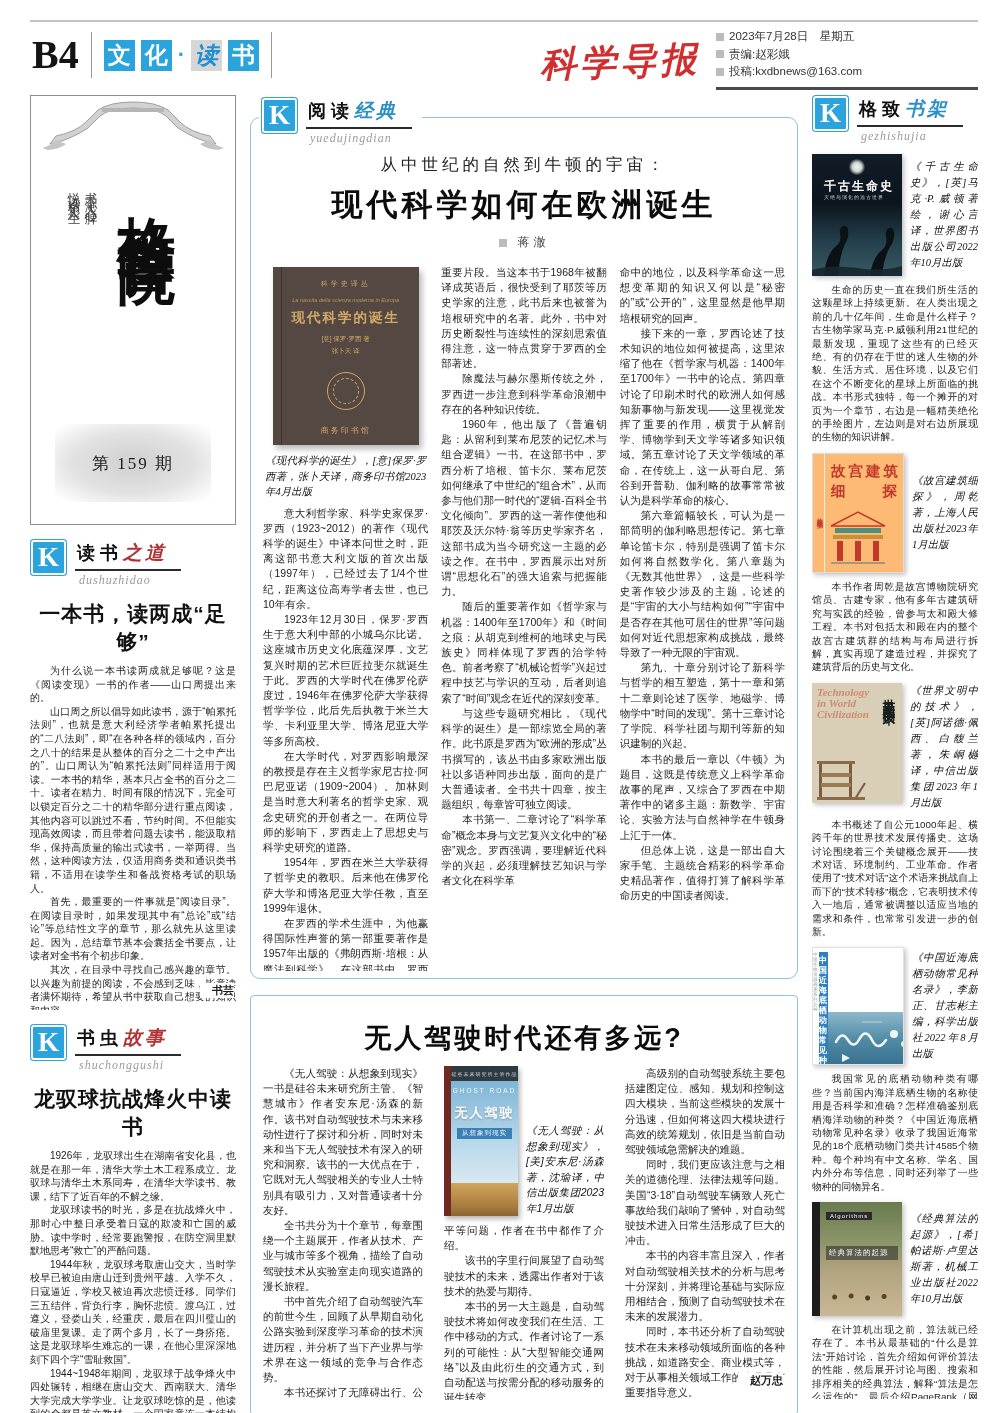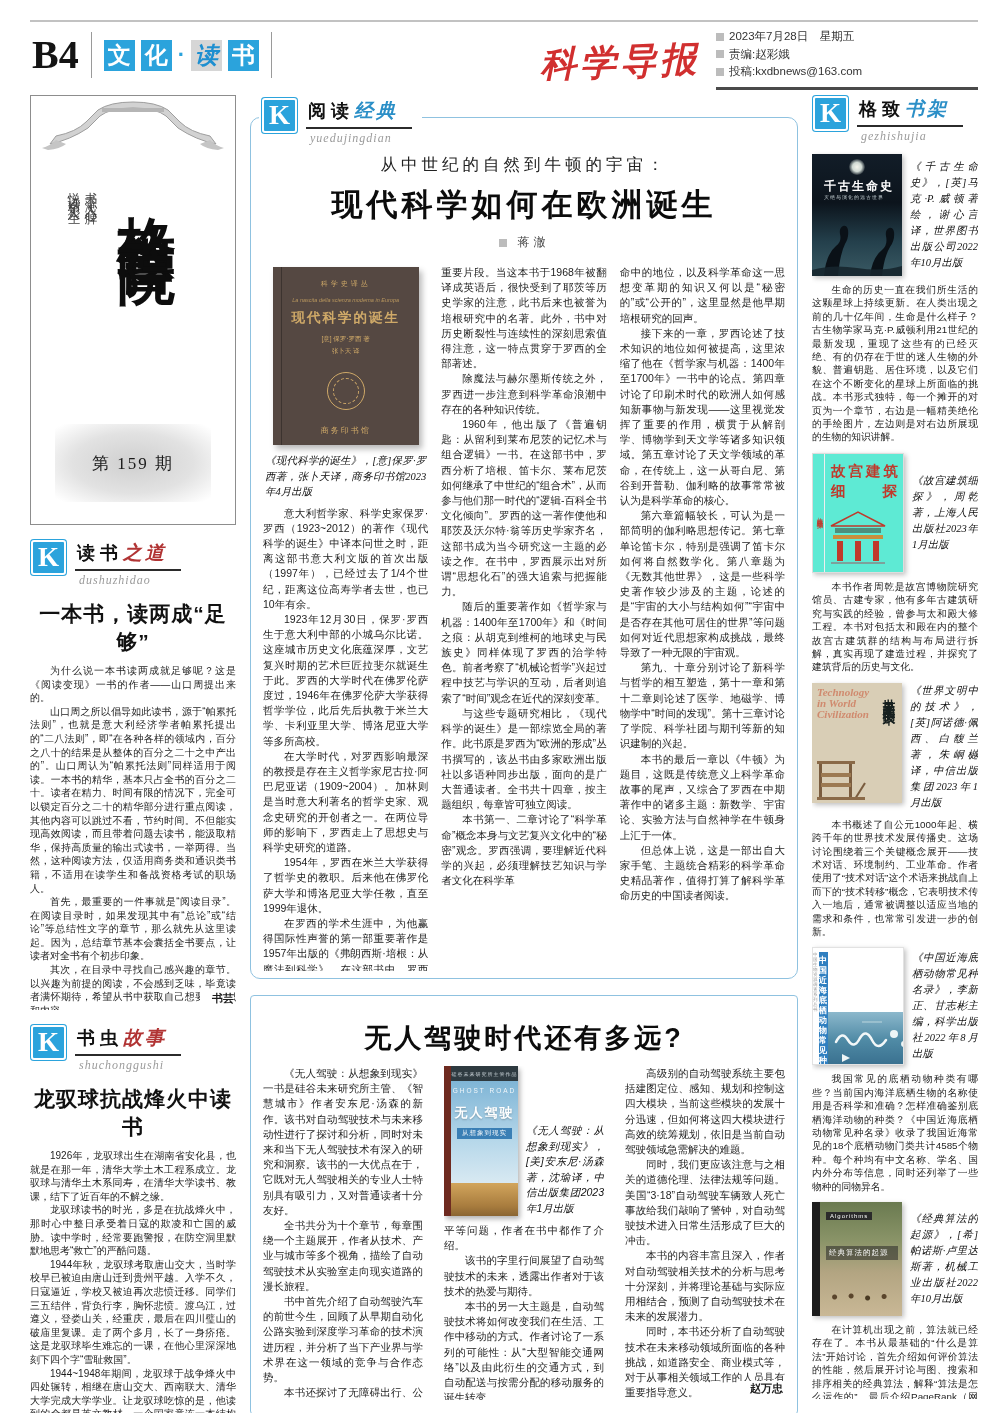--- a/index.html
+++ b/index.html
@@ -52,21 +52,21 @@
   .k-row{display:flex;align-items:baseline;padding:0 14px 3px 2px;border-bottom:2px solid #2b2b2b;}
   .k-black{font-size:18px;font-weight:bold;letter-spacing:5px;color:#111;}
   .k-script{font-family:"Liberation Serif",serif;font-style:italic;font-weight:bold;font-size:19px;letter-spacing:3px;}
   .k-script.red{color:#b13434;}
   .k-script.blue{color:#2b8fc7;}
   .k-pinyin{font-family:"Liberation Serif",serif;font-style:italic;color:#9b9b9b;font-size:12px;padding:2px 0 0 4px;letter-spacing:1px;}
 
   
   .para{font-size:10.5px;line-height:15.2px;text-indent:2em;margin:0;color:#1d1d1d;text-align:justify;}
   .cont .para:first-child{text-indent:0;}
-  .end-author{position:absolute;right:2px;bottom:4px;background:#fff;font-weight:bold;font-size:11px;padding-left:12px;}
+  .end-author{position:absolute;right:2px;bottom:12px;background:#fff;font-weight:bold;font-size:11px;padding-left:12px;}
 
   
   .l-article{margin-top:14px;}
   .l-headline{text-align:center;font-size:21px;font-weight:bold;letter-spacing:1px;margin:12px 0 8px;color:#111;}
   .l-body{position:relative;height:346px;overflow:hidden;}
   .l-body.short{height:318px;}
   .l-body .para{font-size:10px;line-height:13.6px;}
 
   
   .main-box{position:relative;border:1px solid #8fc2e0;border-radius:10px;height:838px;margin-top:22px;padding:12px 12px 10px;}
@@ -126,21 +126,21 @@
 
   
   .cv-life{height:122px;background:linear-gradient(180deg,#121d28 0%,#0c141c 40%,#24404c 72%,#3a5a64 100%);}
   .cv-life .moon{position:absolute;top:5px;left:50%;transform:translateX(-50%);width:16px;height:16px;border-radius:50%;
                  background:radial-gradient(circle,#f4f4ec 0%,#cfd8d2 40%,rgba(207,216,210,0) 75%);}
   .cv-life .t{position:absolute;top:24px;left:12px;color:#fff;font-size:12px;font-weight:bold;letter-spacing:2px;}
   .cv-life .s{position:absolute;top:40px;left:12px;color:#c3ced2;font-size:5px;letter-spacing:1px;}
   .cv-life svg{position:absolute;bottom:0;left:0;}
 
   
-  .cv-palace{height:118px;background:#5eead4;border:1px solid #ddd;}
+  .cv-palace{height:118px;background:#fdba74;border:1px solid #ddd;}
   .cv-palace .spine{position:absolute;left:0;top:0;bottom:0;width:11px;border-right:1px solid #eee;
                     writing-mode:vertical-rl;font-size:6.5px;color:#c0392b;text-align:center;letter-spacing:1px;padding-top:4px;}
   .cv-palace .t1{position:absolute;top:8px;left:18px;color:#c0392b;font-size:14.5px;font-weight:bold;letter-spacing:3px;}
   .cv-palace .t2{position:absolute;top:28px;left:18px;right:6px;color:#c0392b;font-size:14.5px;font-weight:bold;
                  display:flex;justify-content:space-between;}
   .cv-palace svg{position:absolute;bottom:6px;left:14px;}
 
   
   .cv-tech{height:120px;background:#d9ceb6;}
   .cv-tech .en{position:absolute;top:4px;left:5px;font-family:"Liberation Serif",serif;font-style:italic;
@@ -390,21 +390,21 @@
             <span class="s">灭绝与演化的远古世界</span>
             <svg width="90" height="60" viewBox="0 0 90 60">
               <path d="M12 60 Q14 38 24 30 Q30 26 28 18 Q27 12 31 10 Q35 9 36 14 Q37 22 33 28 Q28 38 26 60 Z" fill="#0a1117"></path>
               <path d="M58 60 Q60 42 70 34 Q76 29 74 20 Q73 14 77 12 Q81 11 82 16 Q83 24 78 31 Q72 41 70 60 Z" fill="#0a1117"></path>
               <path d="M0 54 Q20 48 45 52 Q70 56 90 50 L90 60 L0 60 Z" fill="#16262e" opacity="0.9"></path>
             </svg>
           </div>
           <div class="book-cap">《千古生命史》，[英]马克·P.威顿著绘，谢心言译，世界图书出版公司2022年10月出版</div>
         </div>
         <div class="book-body">
-            <p class="para">生命的历史一直在我们所生活的这颗星球上持续更新。在人类出现之前的几十亿年间，生命是什么样子？古生物学家马克·P.威顿利用21世纪的最新发现，重现了这些有的已经灭绝、有的仍存在于世的迷人生物的外貌、普遍钥匙、居住环境，以及它们在这个不断变化的星球上所面临的挑战。本书形式独特，每一个摊开的对页为一个章节，右边是一幅精美绝伦的手绘图片，左边则是对右边所展现的生物的知识讲解。</p>
+            <p class="para">生命的历史一直在我们所生活的这颗星球上持续更新。在人类出现之前的几十亿年间，生命是什么样子？古生物学家马克·P.威顿利用21世纪的最新发现，重现了这些有的已经灭绝、有的仍存在于世的迷人生物的外貌、生活方式、居住环境，以及它们在这个不断变化的星球上所面临的挑战。本书形式独特，每一个摊开的对页为一个章节，右边是一幅精美绝伦的手绘图片，左边则是对右边所展现的生物的知识讲解。</p>
           </div>
       </div>
 
       <div class="book">
         <div class="book-top">
           <div class="book-cover cv-palace">
             <span class="spine">故宫建筑细探</span>
             <span class="t1">故宫建筑</span>
             <span class="t2">
               <span>细</span>

